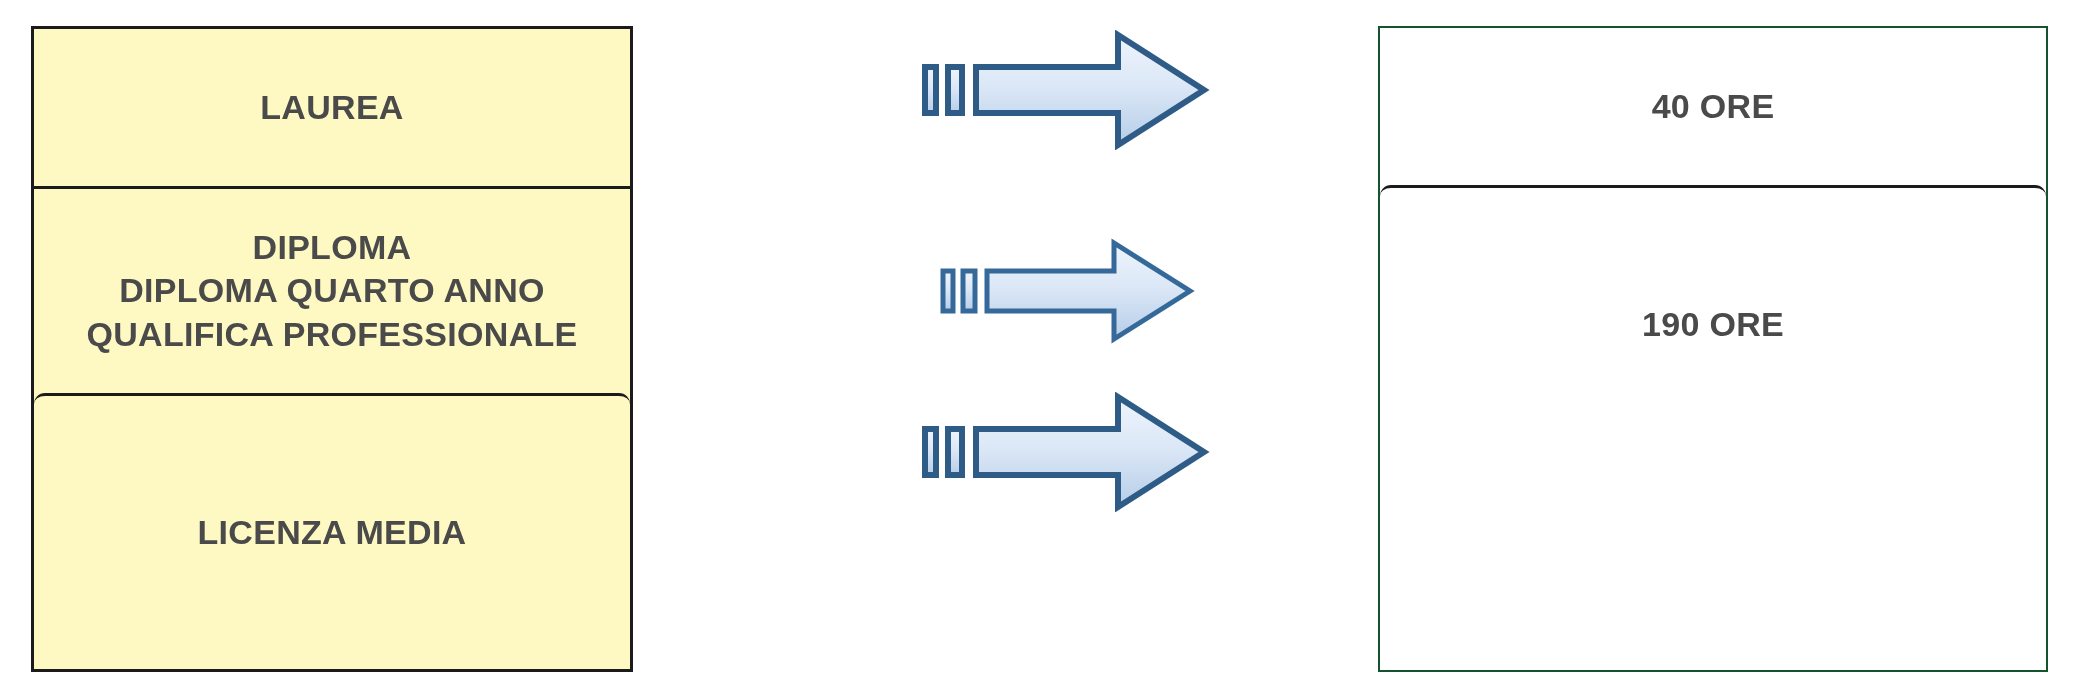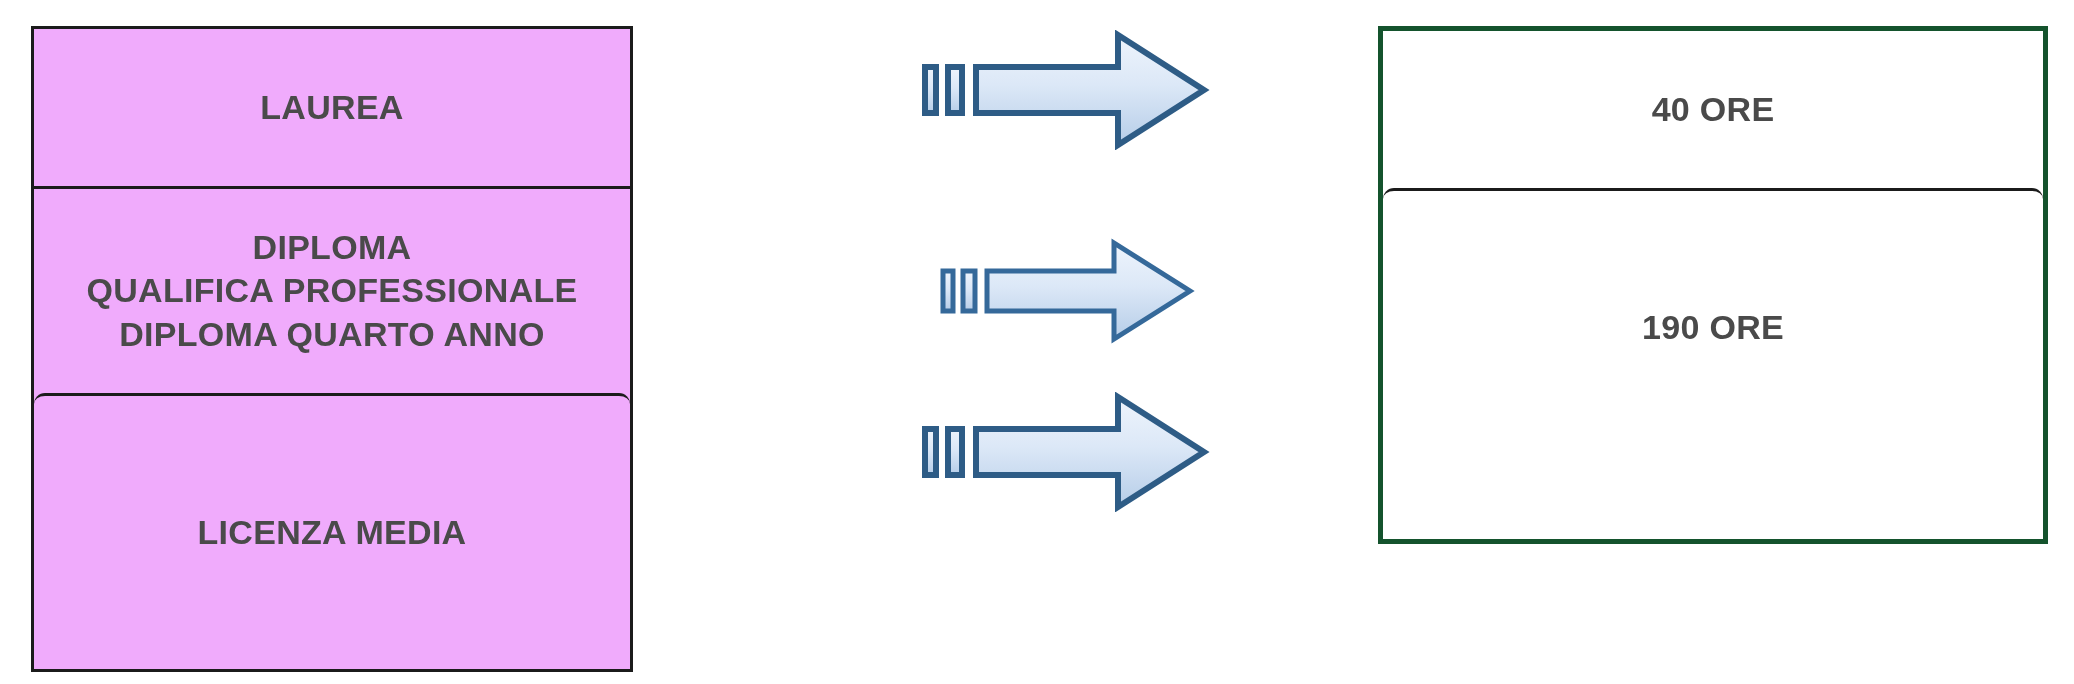--- a/index.html
+++ b/index.html
@@ -27,29 +27,29 @@
   .col-left {
     position: absolute;
     left: 31px;
     top: 26px;
     width: 602px;
     height: 646px;
     border: 3px solid #1b1b1b;
     box-sizing: border-box;
     display: flex;
     flex-direction: column;
-    background: #f0abfc;
+    background: #fef9c3;
   }
   .col-right {
     position: absolute;
     left: 1378px;
     top: 26px;
     width: 670px;
-    height: 518px;
-    border: 5px solid #14532d;
+    height: 646px;
+    border: 2px solid #14532d;
     box-sizing: border-box;
     display: flex;
     flex-direction: column;
     background: #ffffff;
   }
 
   .cell {
     display: flex;
     align-items: center;
     justify-content: center;
@@ -101,22 +101,22 @@
 
     <div class="cell cell-left row-1">
       <span class="lines">
         <span>LAUREA</span>
       </span>
     </div>
 
     <div class="cell cell-left row-2">
       <span class="lines">
         <span>DIPLOMA</span>
+        <span>DIPLOMA QUARTO ANNO</span>
         <span>QUALIFICA PROFESSIONALE</span>
-        <span>DIPLOMA QUARTO ANNO</span>
       </span>
     </div>
 
     <div class="cell cell-left row-3">
       <span class="lines">
         <span>LICENZA MEDIA</span>
       </span>
     </div>
 
   </div>

